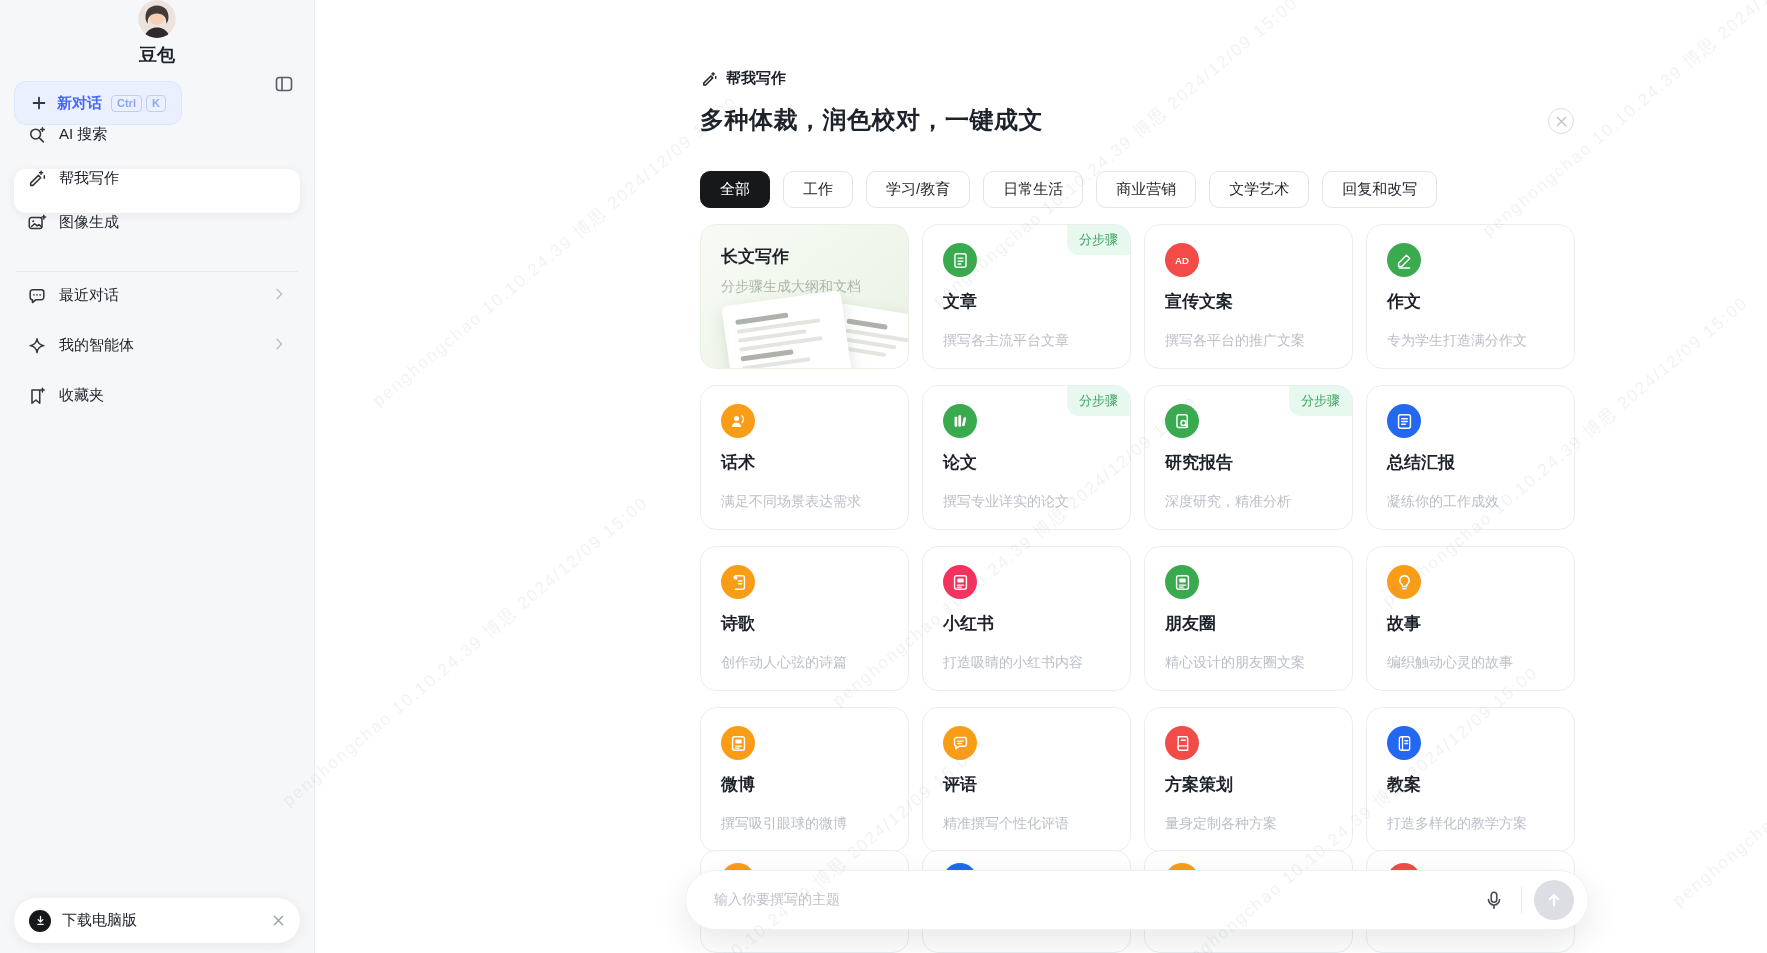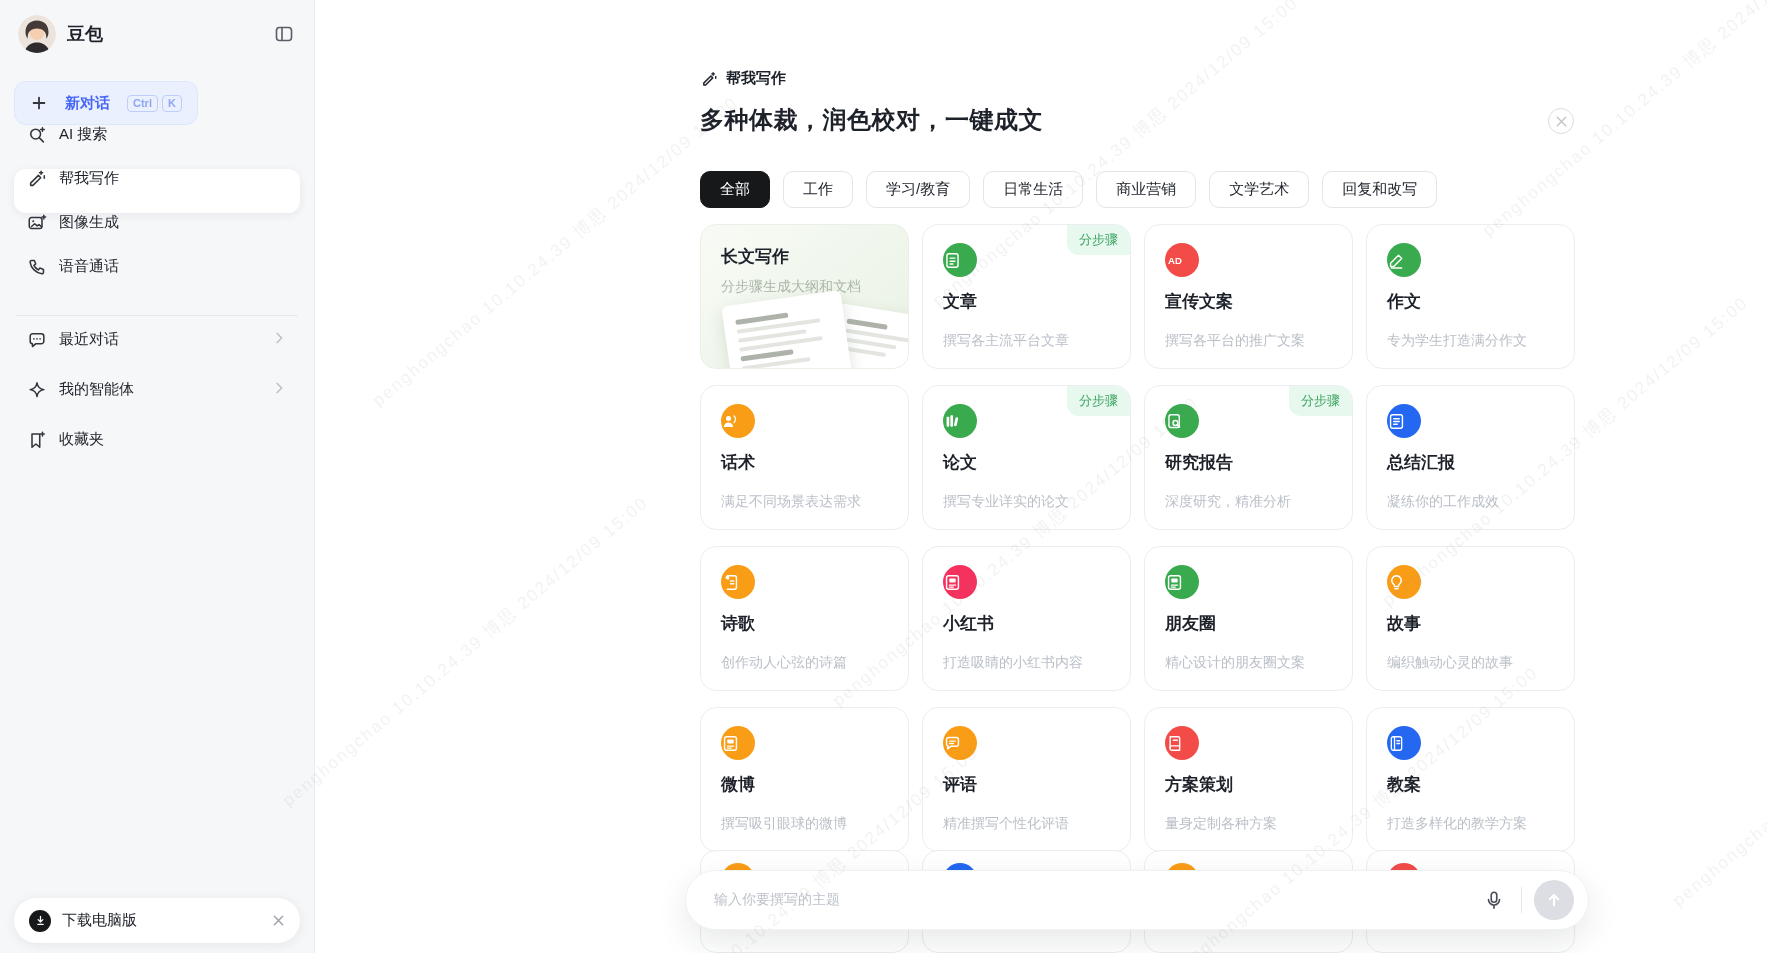--- a/index.html
+++ b/index.html
@@ -6,26 +6,26 @@
   .page{position:relative;width:1767px;height:953px;background:#ffffff;overflow:hidden;
         font-family:"Liberation Sans","DejaVu Sans",sans-serif;color:#1d2129;}
 
   
   .wm{position:absolute;z-index:60;pointer-events:none;color:rgba(140,146,152,.12);
       font-size:17px;white-space:nowrap;transform:rotate(-40deg);letter-spacing:2px;}
 
   
   .sidebar{position:absolute;left:0;top:0;bottom:0;width:314px;background:#f6f7f9;
            border-right:1px solid #ececef;z-index:10;}
-  .sb-top{display:flex;align-items:center;height:68px;padding:0 18px;gap:11px;}
+  .sb-top{display:flex;align-items:center;height:68px;padding:0 18px;gap:5px;flex-direction:column;}
   .avatar{width:38px;height:38px;border-radius:50%;overflow:hidden;flex:none;}
   .app-title{font-size:18px;font-weight:700;}
   .panel-btn{margin-left:auto;background:none;border:none;padding:2px;cursor:pointer;color:#585d66;display:flex;}
 
-  .new-chat{display:flex;align-items:center;gap:17px;margin:13px 14px 0;height:44px;border-radius:12px;
+  .new-chat{display:flex;align-items:center;gap:9px;margin:13px 14px 0;height:44px;border-radius:12px;
             background:#eaf0fe;border:1px solid #dce6fd;color:#4767f6;font-size:15px;font-weight:700;
             padding:0 15px;cursor:pointer;font-family:inherit;}
   .keys{margin-left:auto;display:flex;gap:4px;justify-content:flex-end;}
   .keys kbd{border:1px solid #bfcef9;color:#8fa6ef;border-radius:4px;font-size:11px;padding:2px 5px;
             font-family:inherit;background:transparent;line-height:1;}
 
   .nav{display:flex;flex-direction:column;margin-top:0;}
   .nav-item{display:flex;gap:12px;height:44px;margin:0 14px;padding:0 13px;
             border-radius:12px;font-size:15px;cursor:pointer;}
   .nav-item.active{background:#ffffff;box-shadow:0 2px 10px rgba(31,35,41,.07);}
@@ -50,21 +50,21 @@
              display:flex;align-items:center;justify-content:center;padding:0;z-index:15;}
 
   .tabs{display:flex;gap:13px;margin-top:35px;}
   .tab{height:37px;padding:0 19px;border-radius:10px;border:1px solid #e3e5e9;background:#fff;
        font-size:15px;display:flex;align-items:center;cursor:pointer;font-family:inherit;color:#1d2129;}
   .tab.active{background:#17181a;border-color:#17181a;color:#fff;}
 
   .grid{display:grid;grid-template-columns:repeat(4,209px);gap:16px 13px;grid-auto-rows:145px;margin-top:16px;}
   .card{position:relative;border:1px solid #ebedf0;border-radius:16px;background:#fff;padding:18px 20px;
         display:flex;flex-direction:column;overflow:hidden;cursor:pointer;box-sizing:border-box;}
-  .card-icon{width:34px;height:34px;border-radius:50%;display:flex;align-items:center;justify-content:flex-start;flex:none;}
+  .card-icon{width:34px;height:34px;border-radius:50%;display:flex;align-items:center;justify-content:center;flex:none;}
   .card-title{font-size:17px;font-weight:700;margin-top:13px;}
   .card-sub{font-size:14px;color:#bbc0c8;margin-top:auto;}
   .badge{position:absolute;top:0;right:0;background:#e7f8ee;color:#3fa463;font-size:13px;
          padding:6px 12px;border-radius:0 15px 0 12px;}
 
   .card.feature{background:linear-gradient(140deg,#f8fbf5 0%,#f0f6ec 55%,#e9f1e4 100%);border-color:#eaf0e6;}
   .card.feature .card-title{margin-top:2px;}
   .card.feature .card-sub{margin-top:10px;color:#abb6a9;}
   .papers{position:absolute;left:14px;right:14px;bottom:-16px;height:92px;}
   .paper{position:absolute;background:#fff;border-radius:6px;box-shadow:0 6px 16px rgba(100,120,90,.20);box-sizing:border-box;}
@@ -163,29 +163,20 @@
         <div class="nav-item">
     <span class="nav-ic">
             <svg width="20" height="20" viewBox="0 0 22 22" fill="none" stroke="currentColor" stroke-width="1.7" stroke-linecap="round" stroke-linejoin="round">
               <rect x="2.5" y="5" width="14" height="12" rx="2.5"></rect>
               <circle cx="6.8" cy="9" r="1.1" fill="currentColor" stroke="none"></circle>
               <path d="M5 14.8l3.4-3 2.8 2.4 1.9-1.5 2.9 2.3"></path>
               <path d="M18.5 2.5v4M16.5 4.5h4"></path>
             </svg>
           </span>
     <span>图像生成</span>
-
-  </div>
-        <div class="nav-item">
-    <span class="nav-ic">
-            <svg width="20" height="20" viewBox="0 0 22 22" fill="none" stroke="currentColor" stroke-width="1.7" stroke-linecap="round" stroke-linejoin="round">
-              <path d="M5 3.8h3.1l1.5 3.9-2 1.6a11.5 11.5 0 004.9 4.9l1.7-2 3.9 1.5v3.1a1.6 1.6 0 01-1.8 1.6C10 17.8 4.2 12 3.4 5.6A1.6 1.6 0 015 3.8z"></path>
-            </svg>
-          </span>
-    <span>语音通话</span>
 
   </div>
       </nav>
     <div class="sb-divider"></div>
     <nav class="nav" id="navCollections">
         <div class="nav-item tall">
     <span class="nav-ic">
             <svg width="20" height="20" viewBox="0 0 22 22" fill="none" stroke="currentColor" stroke-width="1.7" stroke-linejoin="round">
               <path d="M3.5 7A2.8 2.8 0 016.3 4.2h9.4A2.8 2.8 0 0118.5 7v5.4a2.8 2.8 0 01-2.8 2.8H9.5L6 18.2v-3h-.2A2.8 2.8 0 013.5 12.4V7z"></path>
               <circle cx="7.6" cy="9.8" r=".9" fill="currentColor" stroke="none"></circle>

